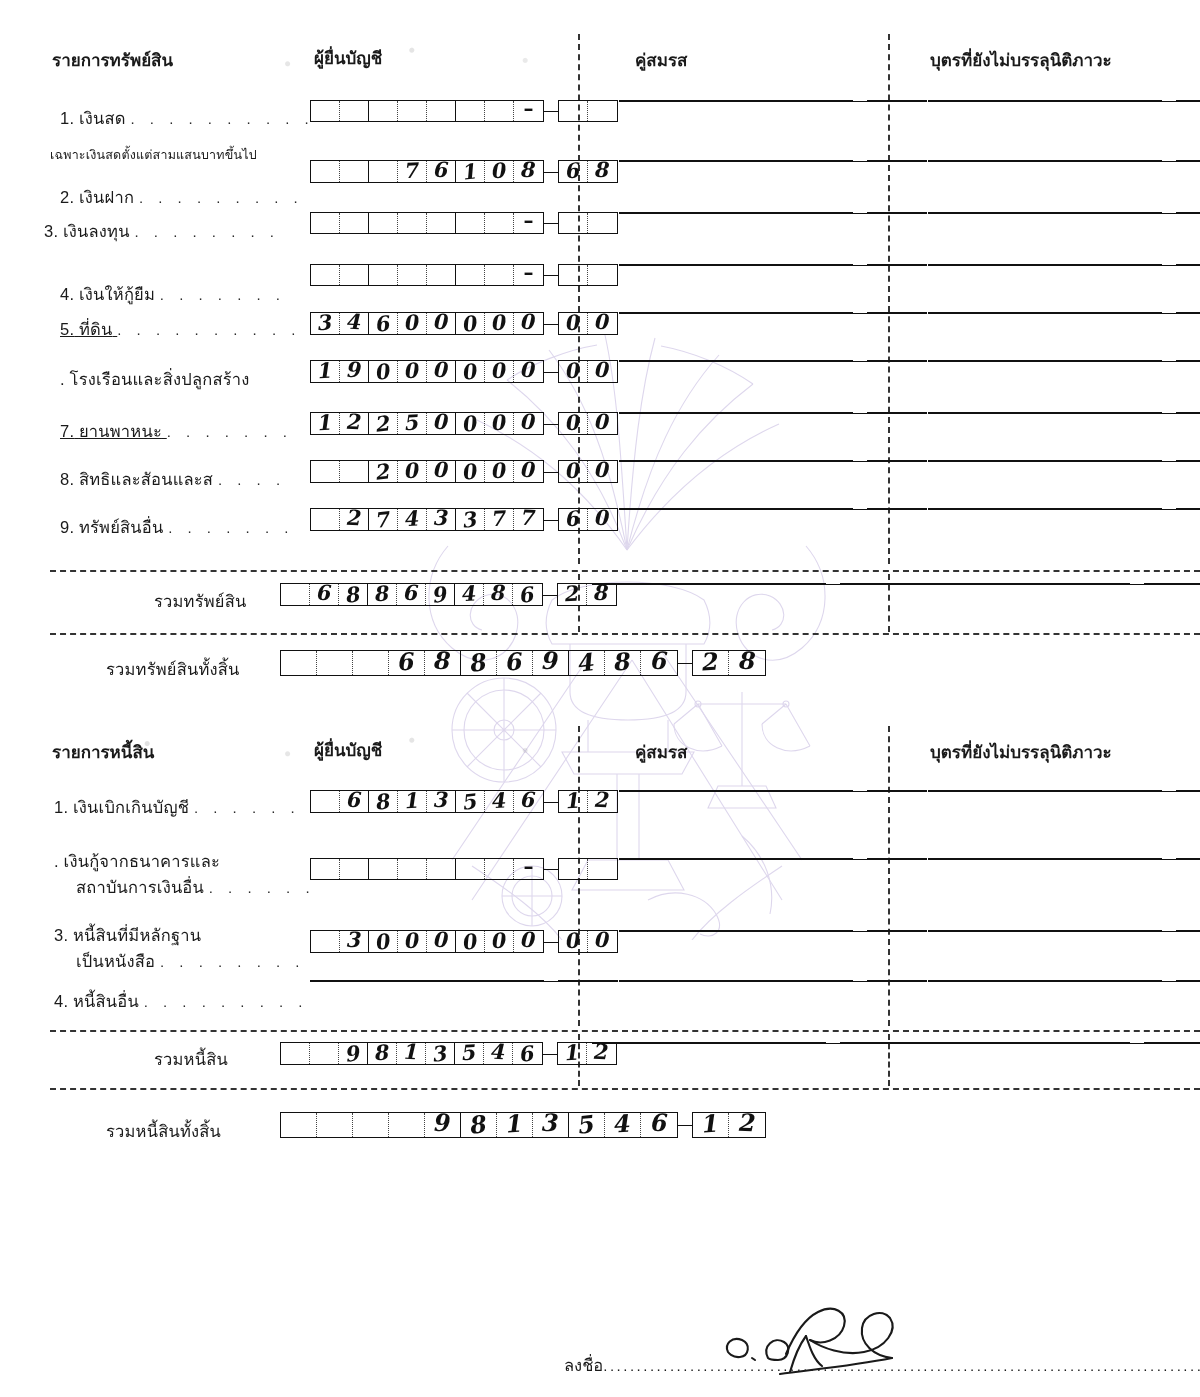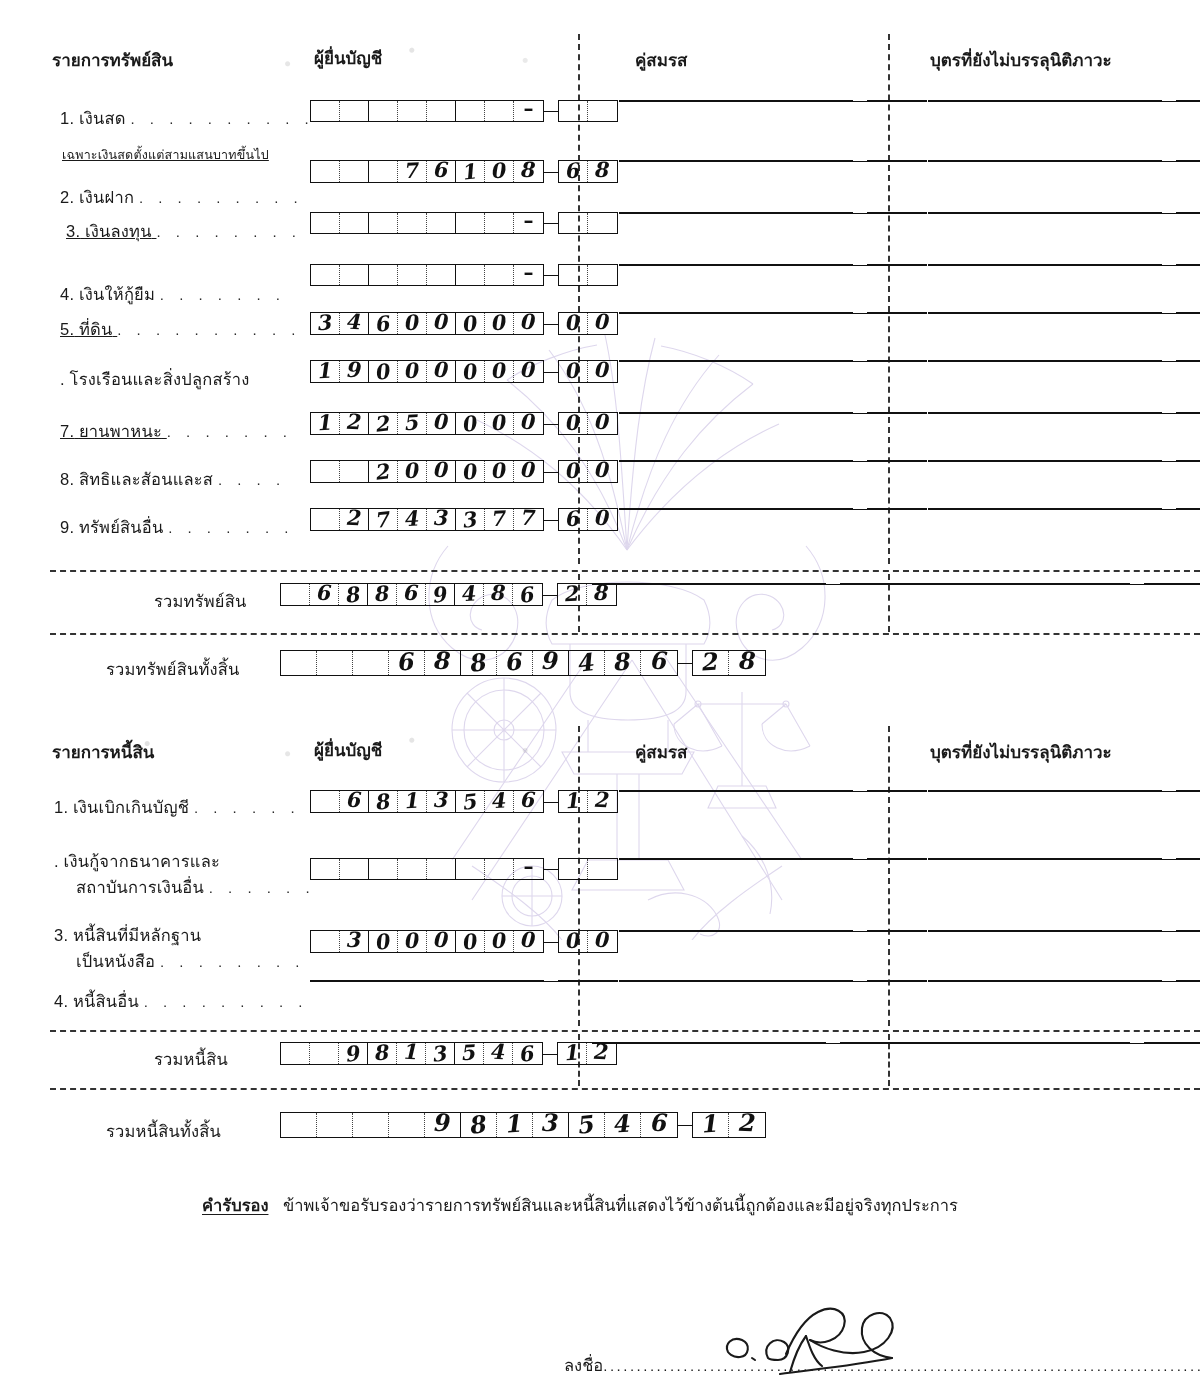--- a/index.html
+++ b/index.html
@@ -349,21 +349,21 @@
           <div class="cell"></div>
           <div class="cell"></div>
           <div class="cell last"></div>
         </div>
         <div class="gap"></div>
         <div class="sat">
           <div class="cell"></div>
           <div class="cell last"></div>
         </div>
       </div>
-      <div class="lbl" style="left: 44px; top: 218px; text-decoration: underline;"><span>3.</span> <span>เงินลงทุน</span> <span class="dots">. . . . . . . .</span></div>
+      <div class="lbl" style="left: 22px; top: 218px;"><span>3.</span> <span>เงินลงทุน</span> <span class="dots">. . . . . . . .</span></div>
       <div class="grid" style="left: 288px; top: 212px;">
         <div class="baht">
           <div class="cell"></div>
           <div class="cell solid"></div>
           <div class="cell"></div>
           <div class="cell"></div>
           <div class="cell solid"></div>
           <div class="cell"></div>
           <div class="cell"></div>
           <div class="cell last">
@@ -811,21 +811,21 @@
           <div class="cell"></div>
           <div class="cell"></div>
           <div class="cell last"></div>
         </div>
         <div class="gap"></div>
         <div class="sat">
           <div class="cell"></div>
           <div class="cell last"></div>
         </div>
       </div>
-      <div class="lbl sm" style="left: 40px; top: 145px; text-decoration: underline;">เฉพาะเงินสดตั้งแต่สามแสนบาทขึ้นไป</div>
+      <div class="lbl sm" style="left: 28px; top: 145px;">เฉพาะเงินสดตั้งแต่สามแสนบาทขึ้นไป</div>
     </div>
 
   <div class="lbl" style="left:132px;top:588px;">รวมทรัพย์สิน</div>
   <div id="assets-subtotal">
       <div class="grid" style="left: 258px; top: 583px;">
         <div class="baht">
           <div class="cell"></div>
           <div class="cell">
             <span class="dig n2">6</span>
           </div>
@@ -1315,24 +1315,20 @@
           <div class="cell">
             <span class="dig n1">1</span>
           </div>
           <div class="cell last">
             <span class="dig n2">2</span>
           </div>
         </div>
       </div>
     </div>
 
-  <div class="cert" style="left:180px;top:1192px;">
-    <span class="u">คำรับรอง</span>
-    <span style="margin-left:10px;">ข้าพเจ้าขอรับรองว่ารายการทรัพย์สินและหนี้สินที่แสดงไว้ข้างต้นนี้ถูกต้องและมีอยู่จริงทุกประการ</span>
-  </div>
 
   <div class="signline" style="left:542px;top:1352px;">
     <span>ลงชื่อ</span><span class="sigdots">..............................................................................................</span>
   </div>
 
   <div class="sigimg" style="left:700px;top:1300px;width:240px;height:90px;">
     <svg viewBox="0 0 240 90" xmlns="http://www.w3.org/2000/svg">
       <g fill="none" stroke="#1a1a1a" stroke-width="2.1" stroke-linecap="round">
         <path d="M6,52 C2,44 10,36 20,40 C29,44 27,56 18,57 C10,58 6,52 6,52 Z"></path>
         <path d="M30,58 L33,60"></path>

